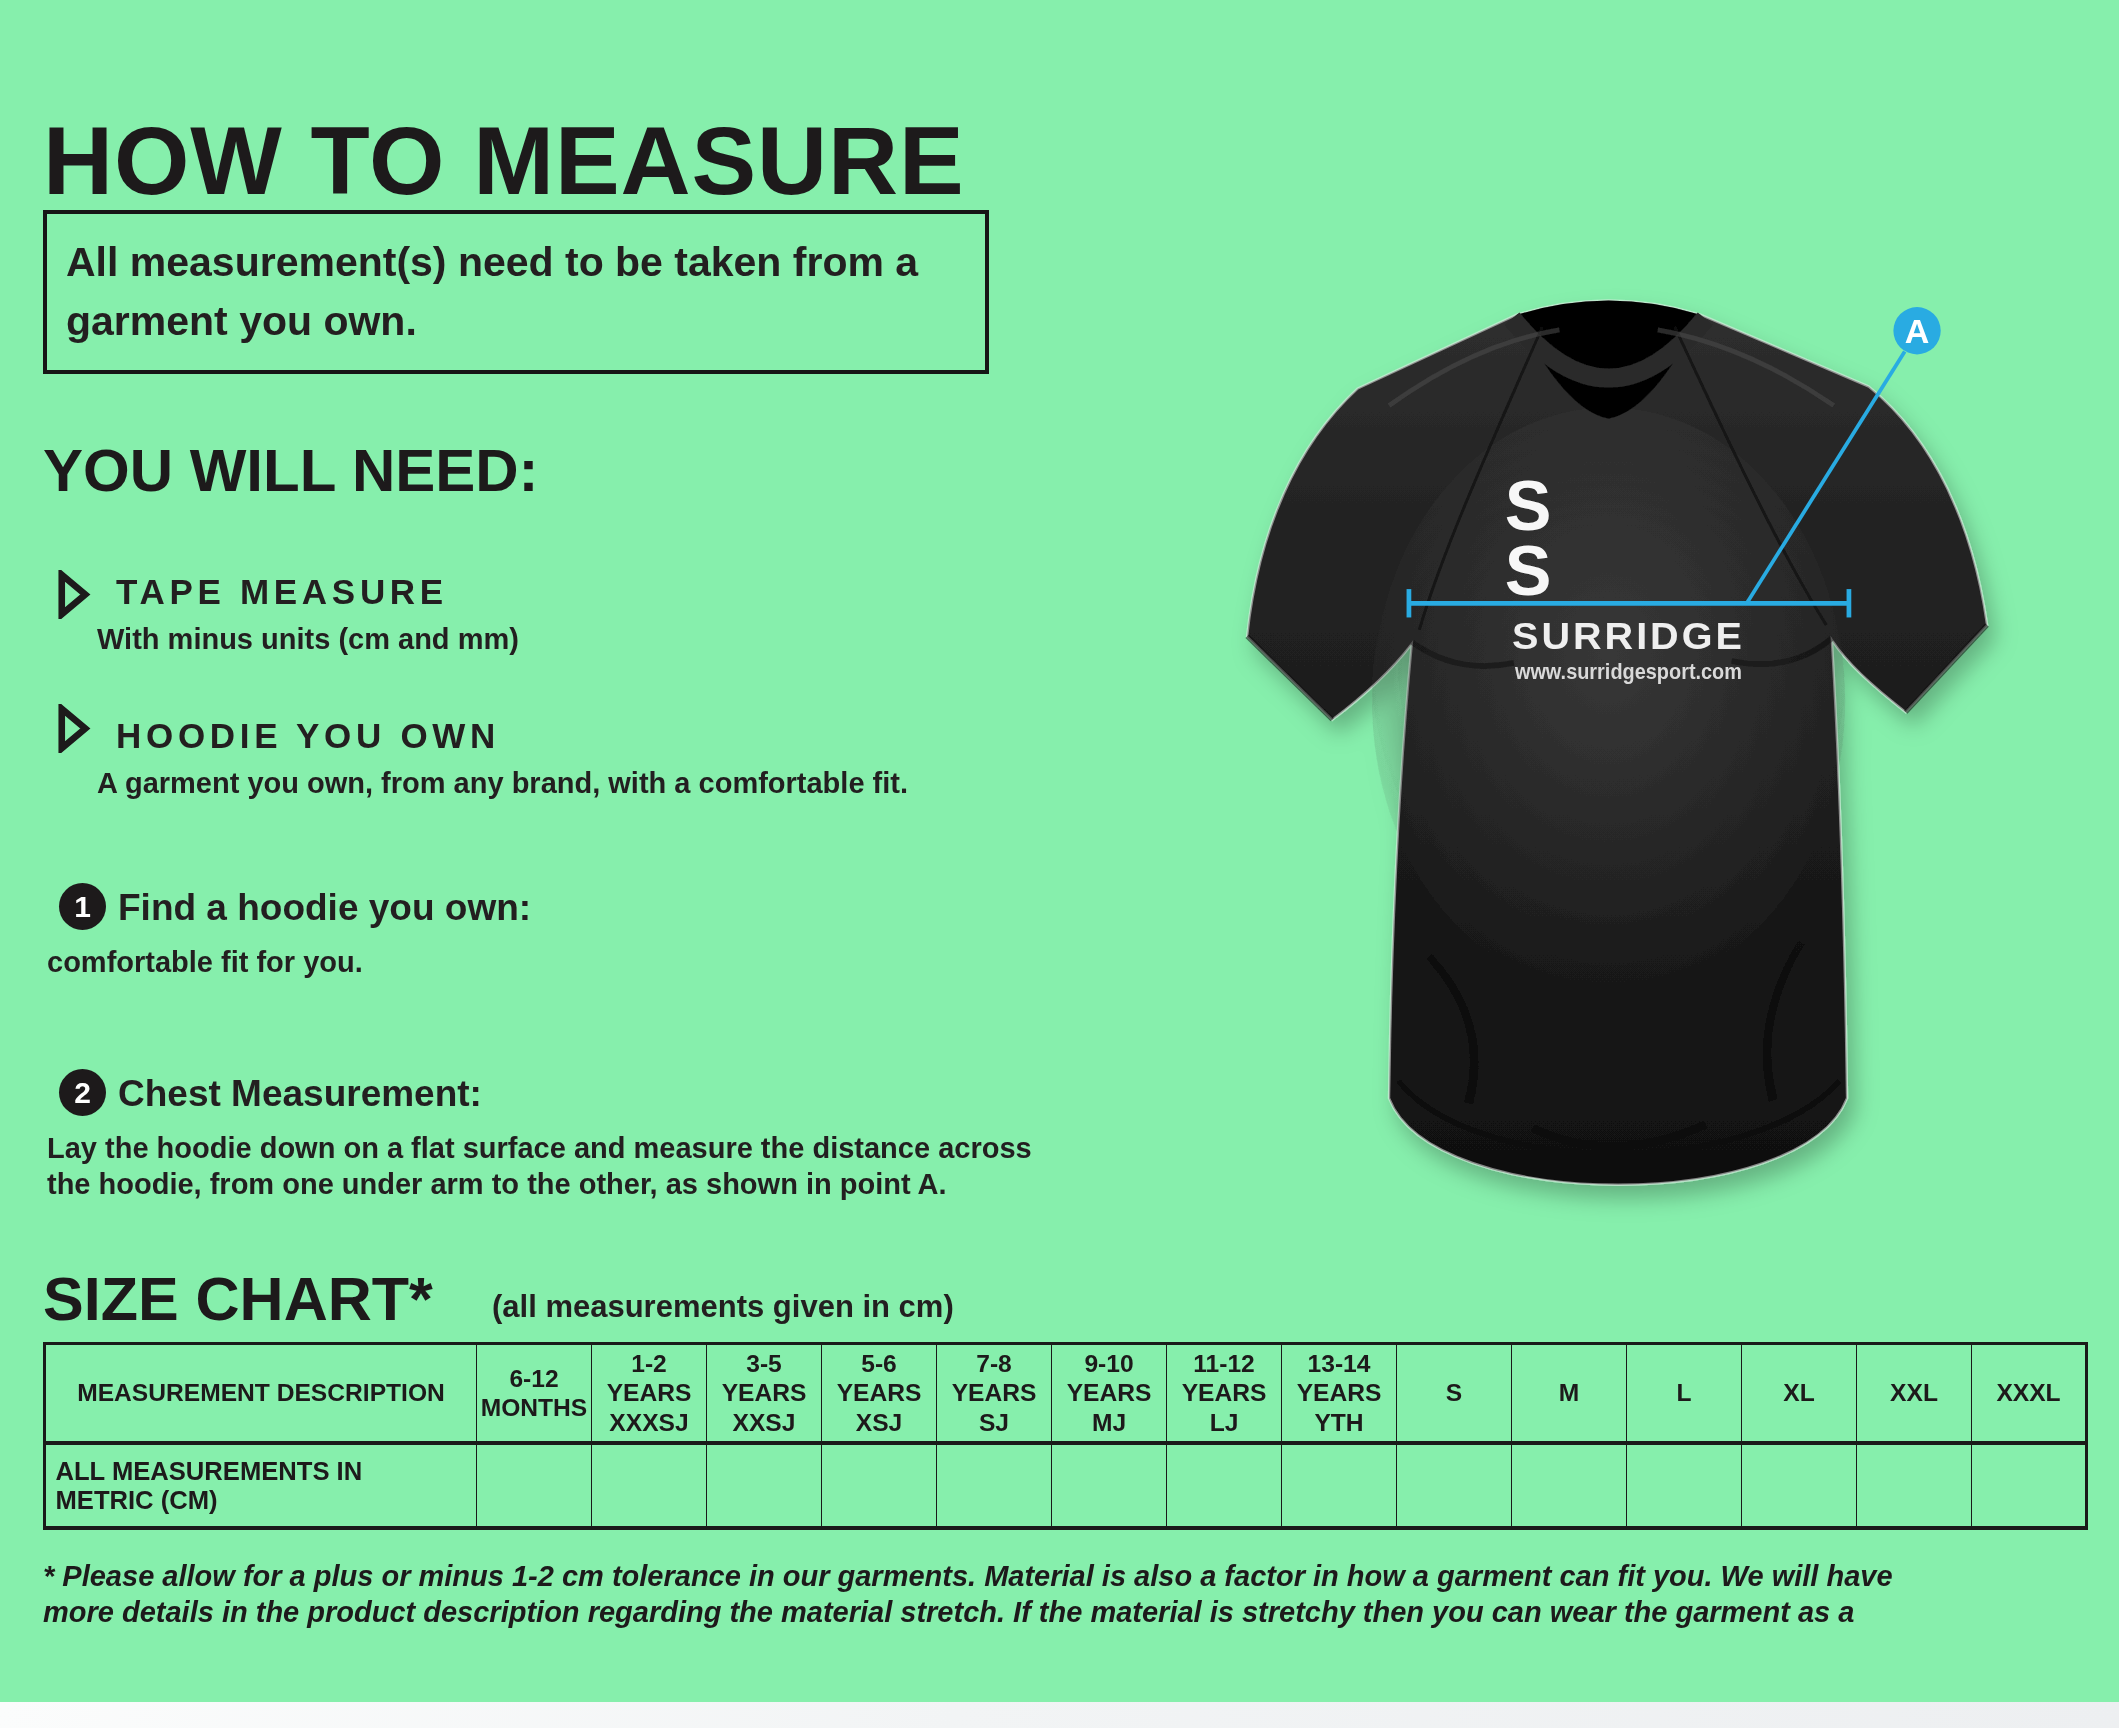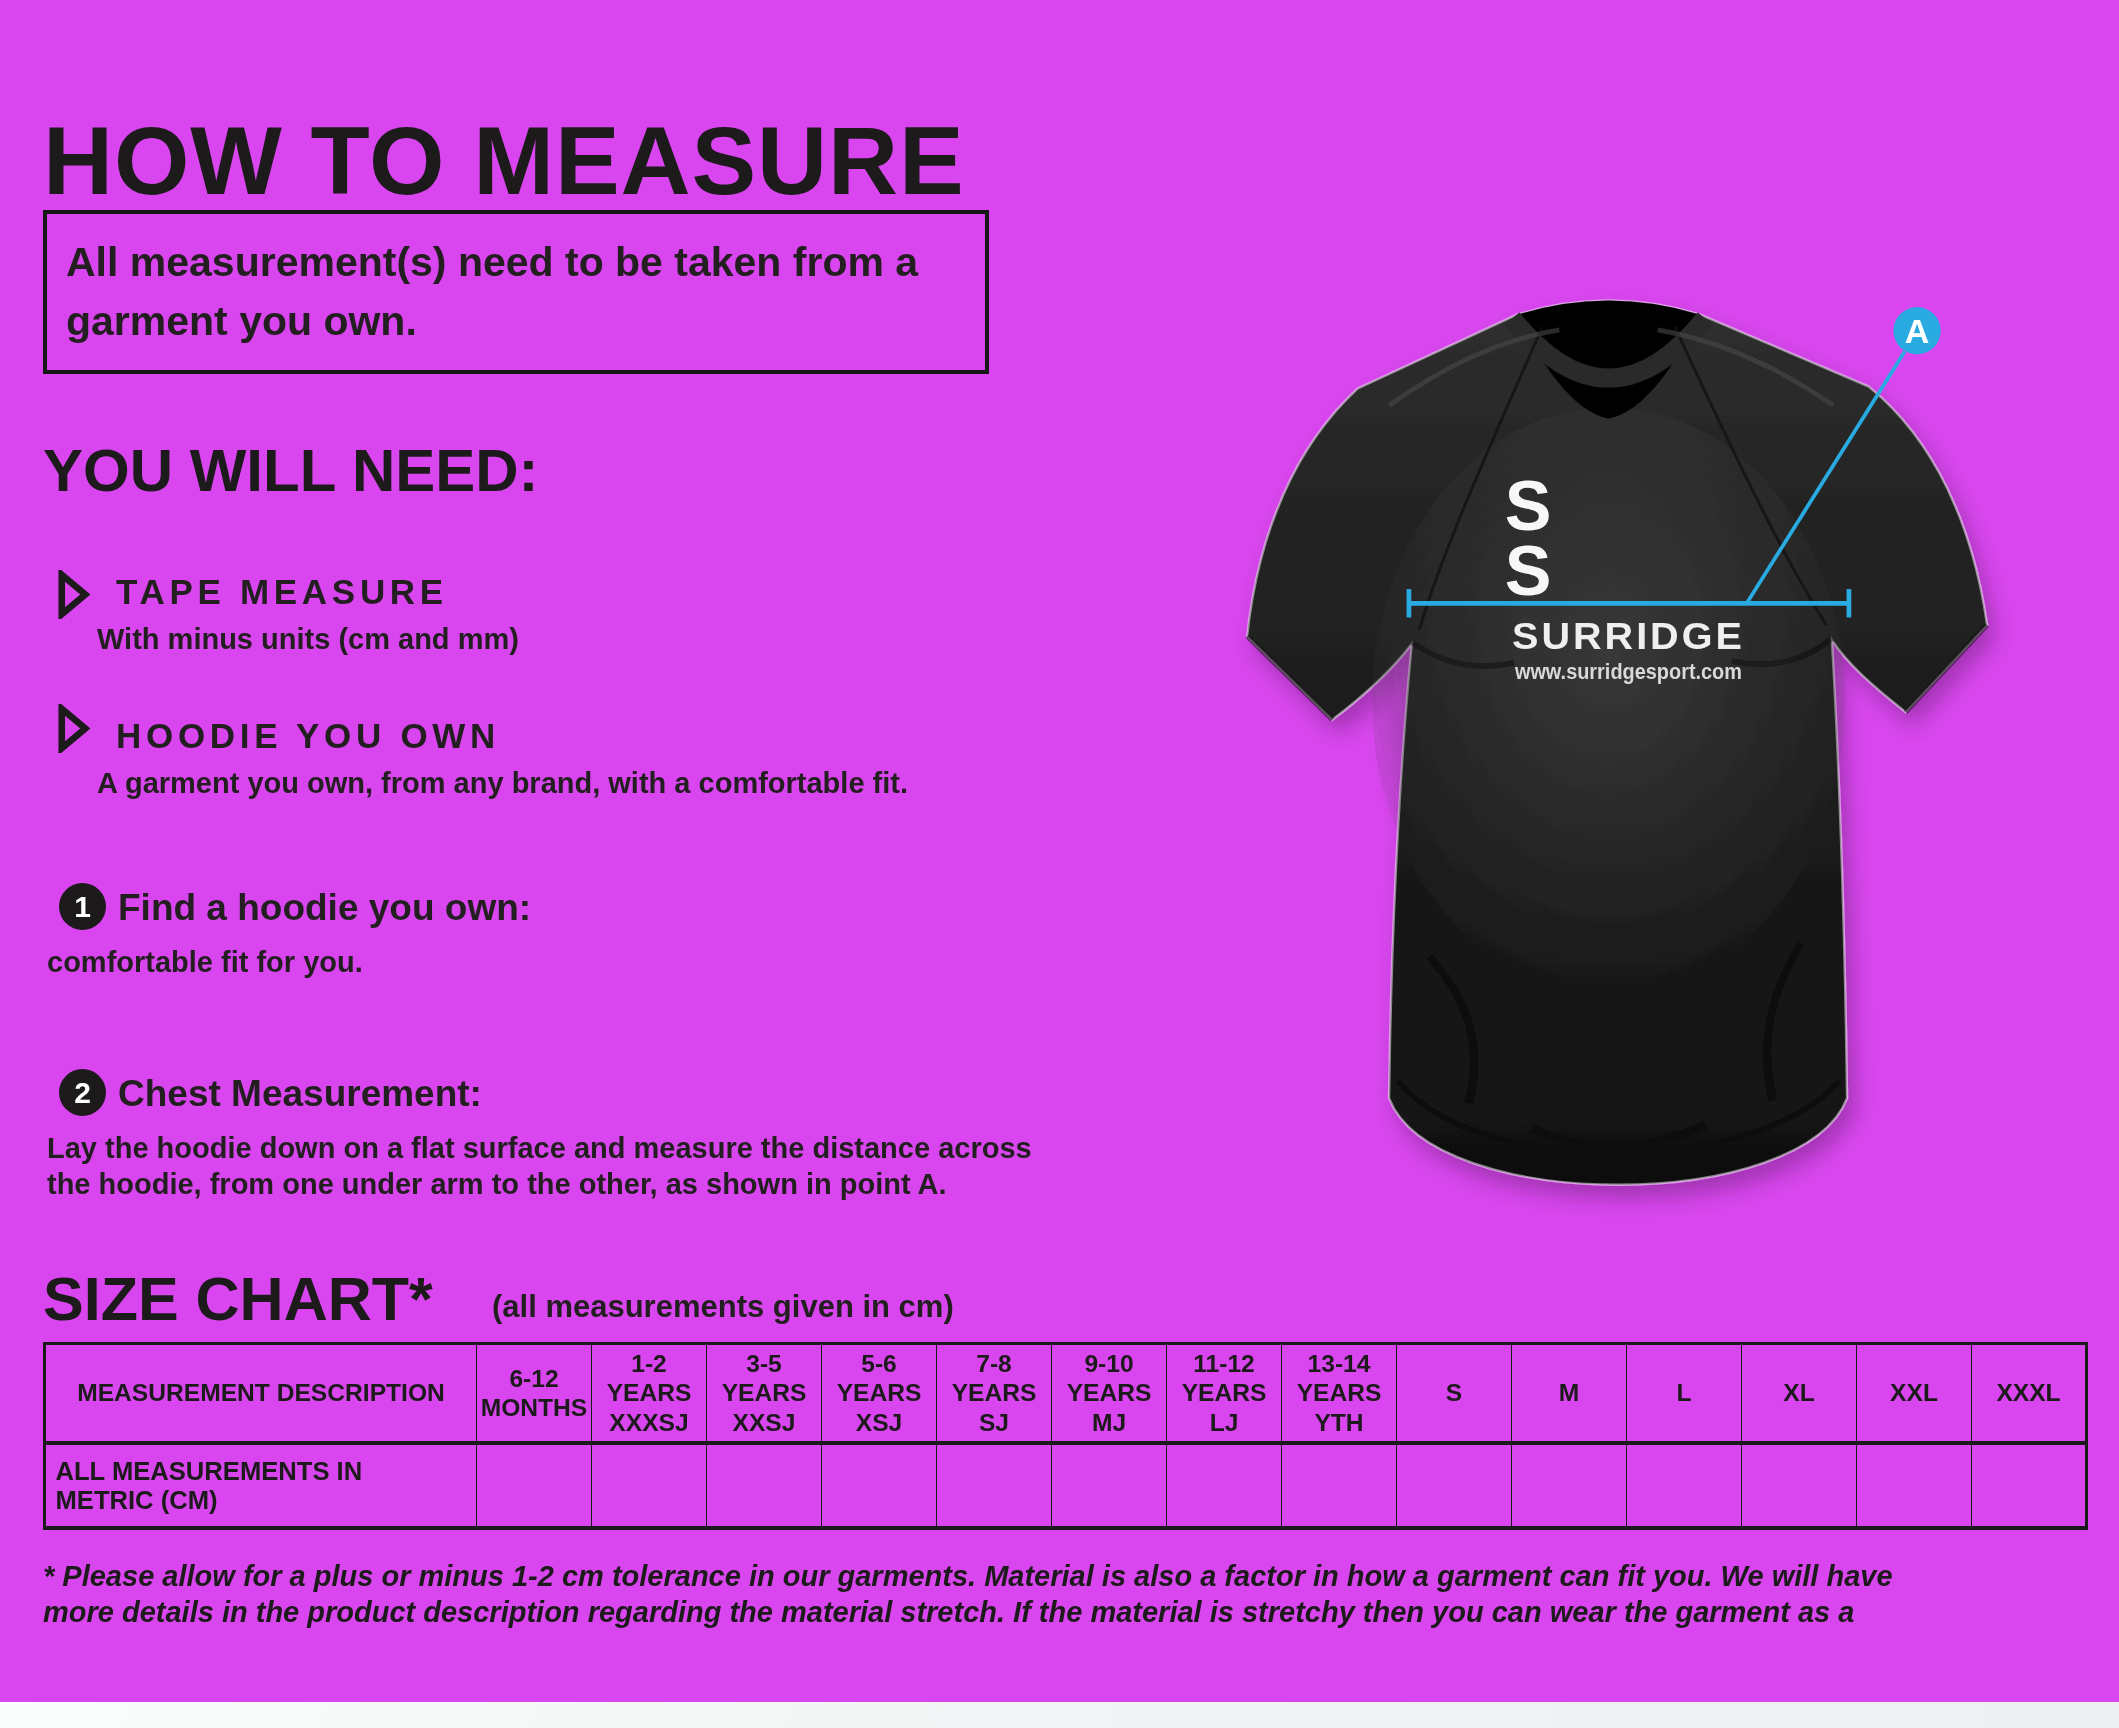--- a/index.html
+++ b/index.html
@@ -1,16 +1,16 @@
 <!DOCTYPE html>
 <html style="font-size:15px"><head>
 <meta charset="utf-8">
 <style>
   html,body{margin:0;padding:0;background:#ffffff;}
-  .page{position:relative;width:2120px;height:1728px;background:#d946ef;overflow:hidden;
+  .page{position:relative;width:2120px;height:1728px;background:#86efac;overflow:hidden;
         font-family:"Liberation Sans",sans-serif;color:#231f20;}
   .title{position:absolute;left:43px;top:47px;font-size:97px;font-weight:bold;
          letter-spacing:0.9px;line-height:1;white-space:nowrap;color:#1d1a1b;}
   .note-box{position:absolute;left:43px;top:210px;width:946px;height:164px;
             border:4.7px solid #161616;box-sizing:border-box;padding:19px 19px 0 19px;}
   .note-line{font-size:41px;font-weight:bold;line-height:59px;white-space:nowrap;}
   .ywn{position:absolute;left:43px;top:437px;margin:0;font-size:60px;font-weight:bold;
        line-height:68px;white-space:nowrap;color:#1d1a1b;}
   .tri-icon{position:absolute;width:34px;height:49px;}
   .need-label{position:absolute;font-size:35px;font-weight:bold;letter-spacing:4.7px;

